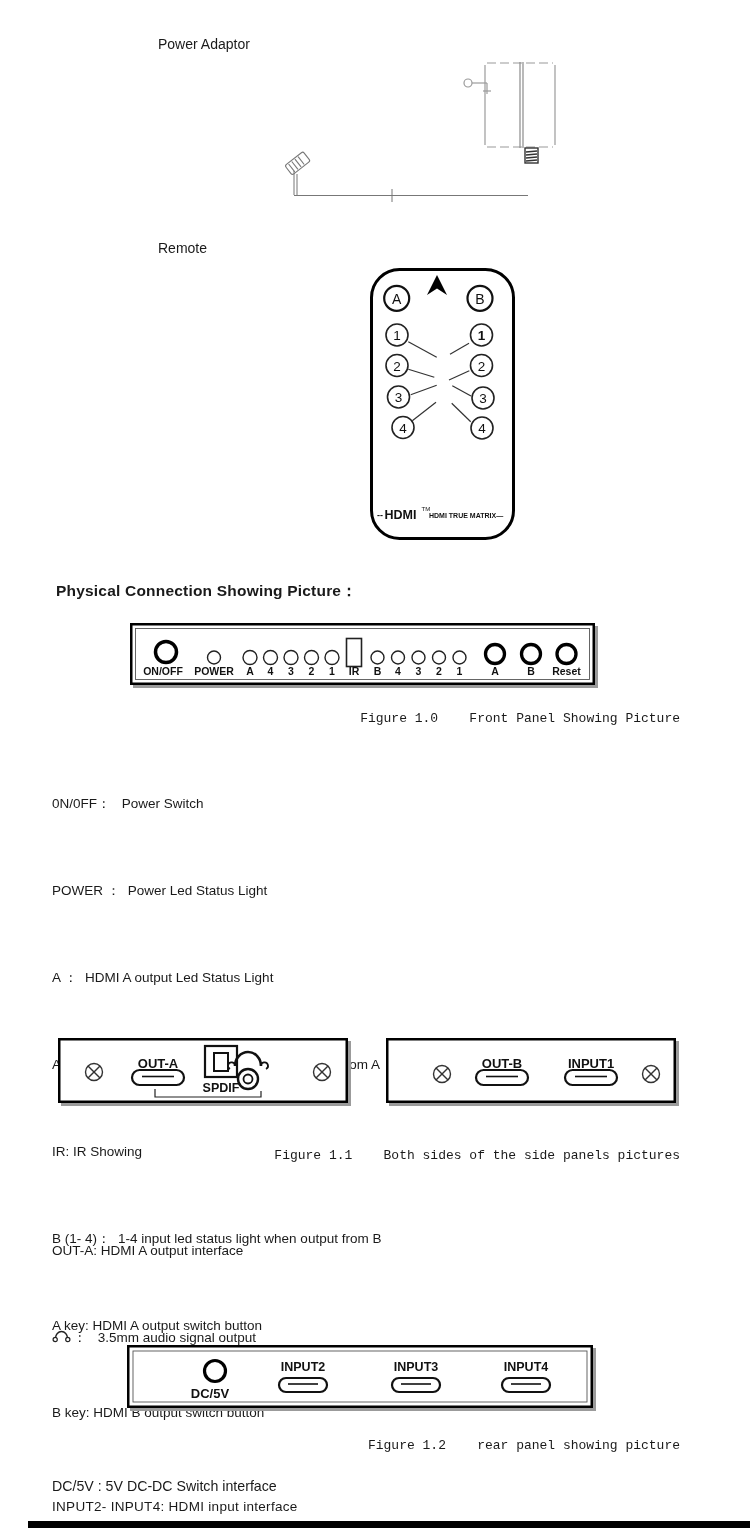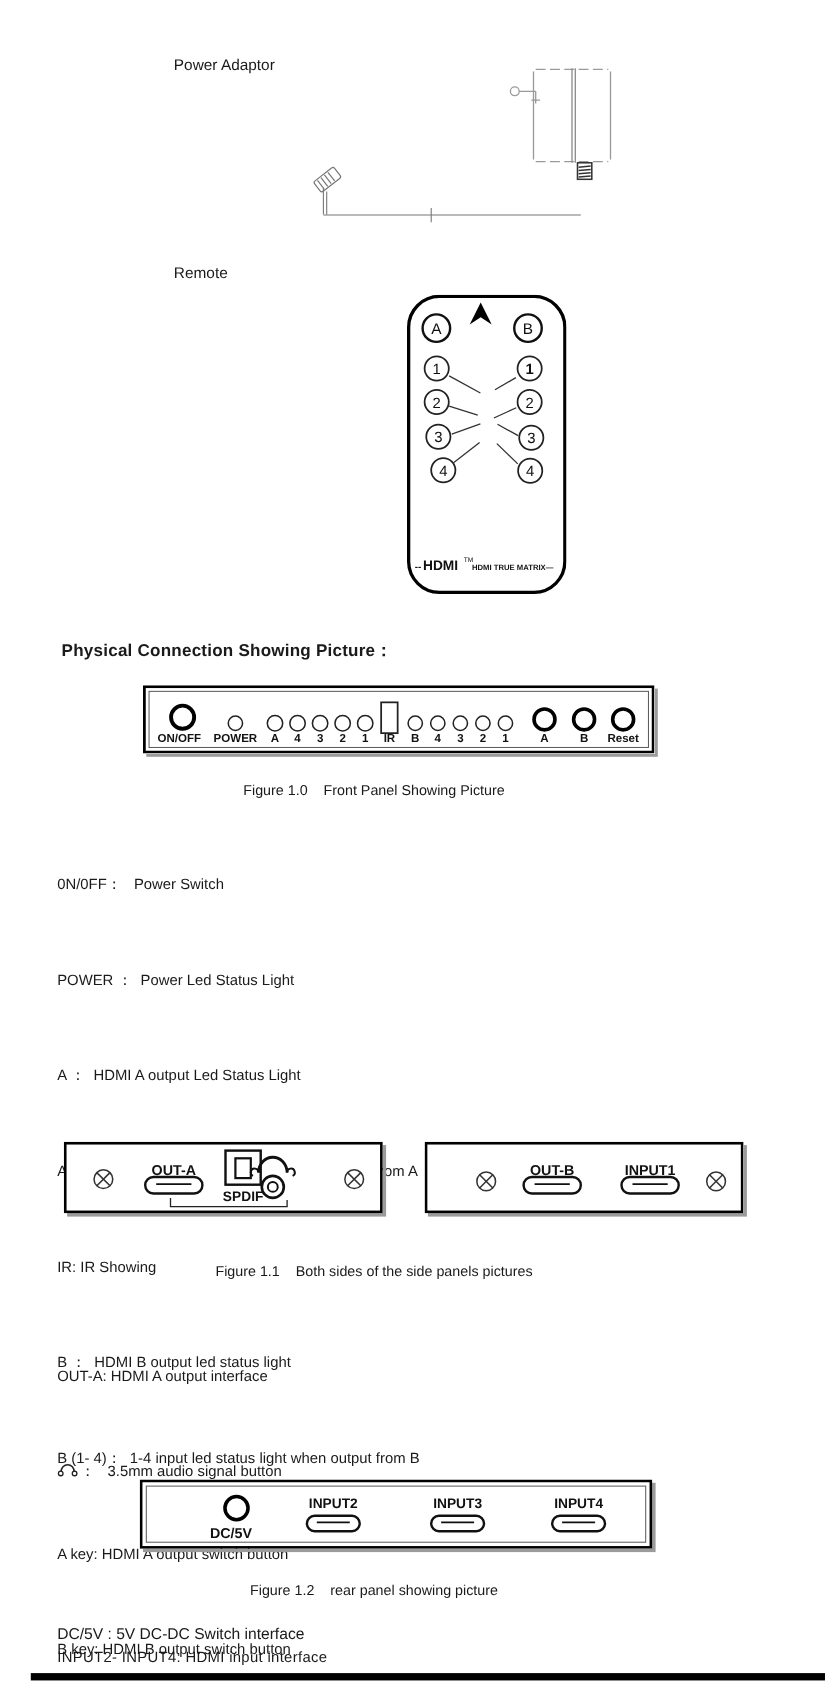--- a/index.html
+++ b/index.html
@@ -1,39 +1,39 @@
 <!DOCTYPE html>
 <html><head>
 <meta charset="utf-8">
 <style>
   html,body{margin:0;padding:0;background:#ffffff;}
   .page{position:relative;width:750px;height:1528px;background:#fff;overflow:hidden;
         font-family:"Liberation Sans","DejaVu Sans",sans-serif;color:#1a1a1a;}
   .abs{position:absolute;}
   .lbl{font-size:14px;white-space:pre;}
   .heading{font-size:15.5px;font-weight:bold;white-space:pre;letter-spacing:.2px;}
-  .caption{left:0;width:680px;text-align:center;font-size:13px;white-space:pre;}
+  .caption{left:0;width:680px;text-align:right;font-size:13px;white-space:pre;font-family:Liberation Mono, monospace;}
   .desc-block{font-size:13.5px;line-height:29px;white-space:pre;}
   .desc-line{height:29px;}
   .audio-line{display:flex;align-items:center;}
   .audio-line svg{margin:0 2px 2px 0;}
   .desc-big{font-size:14.2px;white-space:pre;}
   .desc-last{font-size:13.5px;white-space:pre;letter-spacing:.3px;}
   svg{display:block;}
   svg text{font-family:"Liberation Sans","DejaVu Sans",sans-serif;fill:#111;}
   .b{font-weight:bold;}
   .panel-shadow{box-shadow:3px 3px 0 #9b9b9b;}
   .bottom-bar{background:#000;}
 </style>
 </head>
 <body>
 
 <div class="page">
 
-  <div class="abs lbl" style="left:158px;top:36px;margin-top:15px;">Power Adaptor</div>
+  <div class="abs lbl" style="left:158px;top:36px;">Power Adaptor</div>
 
   <svg class="abs" style="left:280px;top:55px;" width="290" height="155" viewBox="0 0 290 155">
     <g stroke="#9a9a9a" fill="none" stroke-width="1.2">
       <line x1="207" y1="8" x2="273" y2="8" stroke-dasharray="9 4"></line>
       <line x1="207" y1="92" x2="273" y2="92" stroke-dasharray="9 4"></line>
       <line x1="205" y1="10" x2="205" y2="90"></line>
       <line x1="275" y1="10" x2="275" y2="90"></line>
       <line x1="240" y1="7" x2="240" y2="93" stroke="#8b8b8b"></line>
       <line x1="243" y1="7" x2="243" y2="93" stroke="#8b8b8b"></line>
     </g>
@@ -173,21 +173,20 @@
   </svg>
 
   <div class="abs caption" style="top:711px;">Figure 1.0    Front Panel Showing Picture</div>
 
   <div class="abs desc-block" style="left:52px;top:731px;">
     <div class="desc-line">0N/0FF：   Power Switch</div>
     <div class="desc-line">POWER ：  Power Led Status Light</div>
     <div class="desc-line">A ：  HDMI A output Led Status Light</div>
     <div class="desc-line">A (1- 4)：  1-4 input led status light when output from A</div>
     <div class="desc-line">IR: IR Showing</div>
-    <div class="desc-line">B ：  HDMI B output led status light</div>
     <div class="desc-line">B (1- 4)：  1-4 input led status light when output from B</div>
     <div class="desc-line">A key: HDMI A output switch button</div>
     <div class="desc-line">B key: HDMI B output switch button</div>
     
   </div>
 
   <svg class="abs panel-shadow" style="left:58px;top:1038px;" width="290" height="65" viewBox="0 0 290 65">
     <rect x="1.25" y="1.25" width="287.5" height="62.5" fill="#fff" stroke="#000" stroke-width="2.5"></rect>
     <g fill="none" stroke="#333" stroke-width="1.4">
       <circle cx="36" cy="34" r="8.5"></circle>
@@ -246,21 +245,21 @@
   <div class="abs caption" style="top:1148px;">Figure 1.1    Both sides of the side panels pictures</div>
 
   <div class="abs desc-block" style="left:52px;top:1178px;">
     <div class="desc-line">OUT-A: HDMI A output interface</div>
     <div class="desc-line audio-line">
       <svg width="19" height="15" viewBox="0 0 19 15">
         <path d="M 3.5,9 A 6,6.5 0 0 1 15.5,9" fill="none" stroke="#222" stroke-width="1.4"></path>
         <circle cx="3.2" cy="10.5" r="2.1" fill="none" stroke="#222" stroke-width="1.2"></circle>
         <circle cx="15.8" cy="10.5" r="2.1" fill="none" stroke="#222" stroke-width="1.2"></circle>
       </svg>
-      <span>：   3.5mm audio signal button</span>
+      <span>：   3.5mm audio signal output</span>
     </div>
     
   </div>
 
   <svg class="abs panel-shadow" style="left:127px;top:1345px;" width="466" height="63" viewBox="0 0 466 63">
     <rect x="1.25" y="1.25" width="463.5" height="60.5" fill="#fff" stroke="#000" stroke-width="2.5"></rect>
     <rect x="6" y="6" width="454" height="51" fill="none" stroke="#555" stroke-width="0.9"></rect>
     <circle cx="88" cy="26" r="10.5" fill="none" stroke="#000" stroke-width="3.2"></circle>
     <text x="83" y="53" font-size="13" class="b" text-anchor="middle">DC/5V</text>
 

